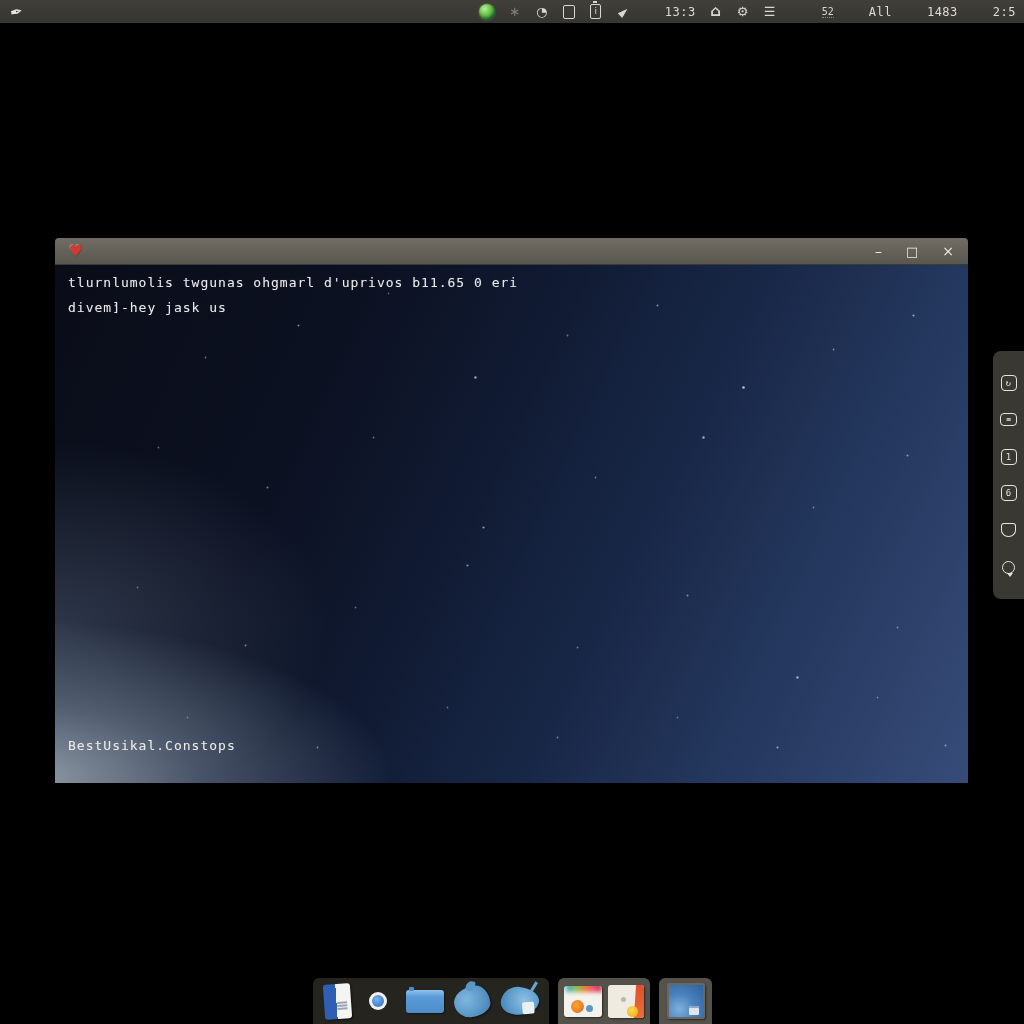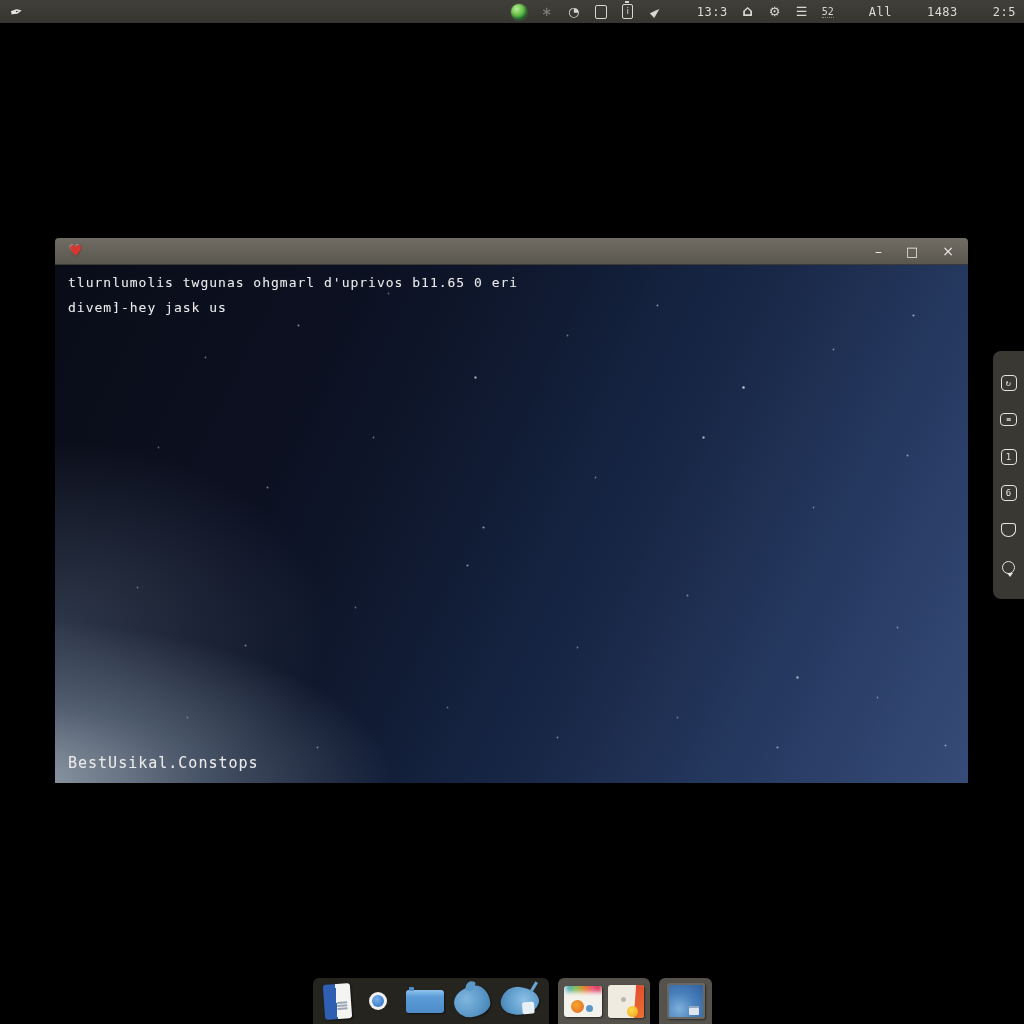--- a/index.html
+++ b/index.html
@@ -23,21 +23,21 @@
     background:radial-gradient(circle at 35% 30%, #b8f09a 0%, #6cc24a 40%, #2e8f3c 75%, #1f6b2c 100%);
     box-shadow:inset -1px -2px 3px rgba(0,0,0,.4), 0 0 2px rgba(120,220,120,.5); }
   .dim { opacity:.45; }
   .clipboard-shape { width:12px; height:14px; border:1.5px solid #d9d7d1; border-radius:2px; }
   .battery-shape { width:11px; height:15px; border:1.5px solid #d9d7d1; border-radius:2px;
     font-size:9px; color:#d9d7d1; display:flex; align-items:center; justify-content:center; position:relative; }
   .battery-shape::before { content:""; position:absolute; top:-4px; left:2px; width:4px; height:2px; background:#d9d7d1; }
   .send-glyph { display:inline-block; transform:rotate(-42deg); font-size:13px; }
   .home-glyph { font-size:15px; font-weight:bold; }
   .meter-badge { font-size:10px; color:#d9d7d1; font-family:"DejaVu Sans Mono", monospace;
-    border-bottom:1px dotted #8a887f; }
+    border-bottom:1px dotted #8a887f;margin-left:32px; }
 
   
   .window {
     position:absolute; left:55px; top:238px; width:913px; height:545px;
     border-radius:4px 4px 0 0; box-shadow:0 6px 24px rgba(0,0,0,.8);
     background:#101a30; z-index:10;
   }
   .titlebar {
     height:27px; border-radius:4px 4px 0 0;
     background:linear-gradient(#716d64, #5a574f);
@@ -76,21 +76,21 @@
       132px 452px 0 .4px rgba(255,255,255,.3), 262px 482px 0 .5px rgba(255,255,255,.4),
       392px 442px 0 .4px rgba(255,255,255,.35), 502px 472px 0 .5px rgba(255,255,255,.4),
       622px 452px 0 .4px rgba(255,255,255,.35), 722px 482px 0 .6px rgba(255,255,255,.5),
       822px 432px 0 .4px rgba(255,255,255,.35), 890px 480px 0 .5px rgba(255,255,255,.45);
   }
   .term-text { position:absolute; left:13px; color:#e9e9e9;
     font-family:"DejaVu Sans Mono", monospace; font-size:13px; letter-spacing:1px;
     text-shadow:0 0 1px rgba(255,255,255,.25); white-space:pre; }
   .term-line1 { top:10px; }
   .term-line2 { top:35px;text-align:center; }
-  .term-footer { bottom:11px; font-size:15px; }
+  .term-footer { bottom:30px; font-size:13px; }
 
   
   .side-toolbar {
     position:absolute; right:0; top:351px; width:31px; height:248px;
     background:#3a3833; border-radius:8px 0 0 8px; z-index:40;
     display:flex; flex-direction:column; align-items:center; justify-content:space-evenly;
     padding:4px 0;
   }
   .side-item { width:18px; height:18px; display:flex; align-items:center; justify-content:center; }
   .sq-icon { width:16px; height:16px; border:1.6px solid #e6e4de; border-radius:4px;

